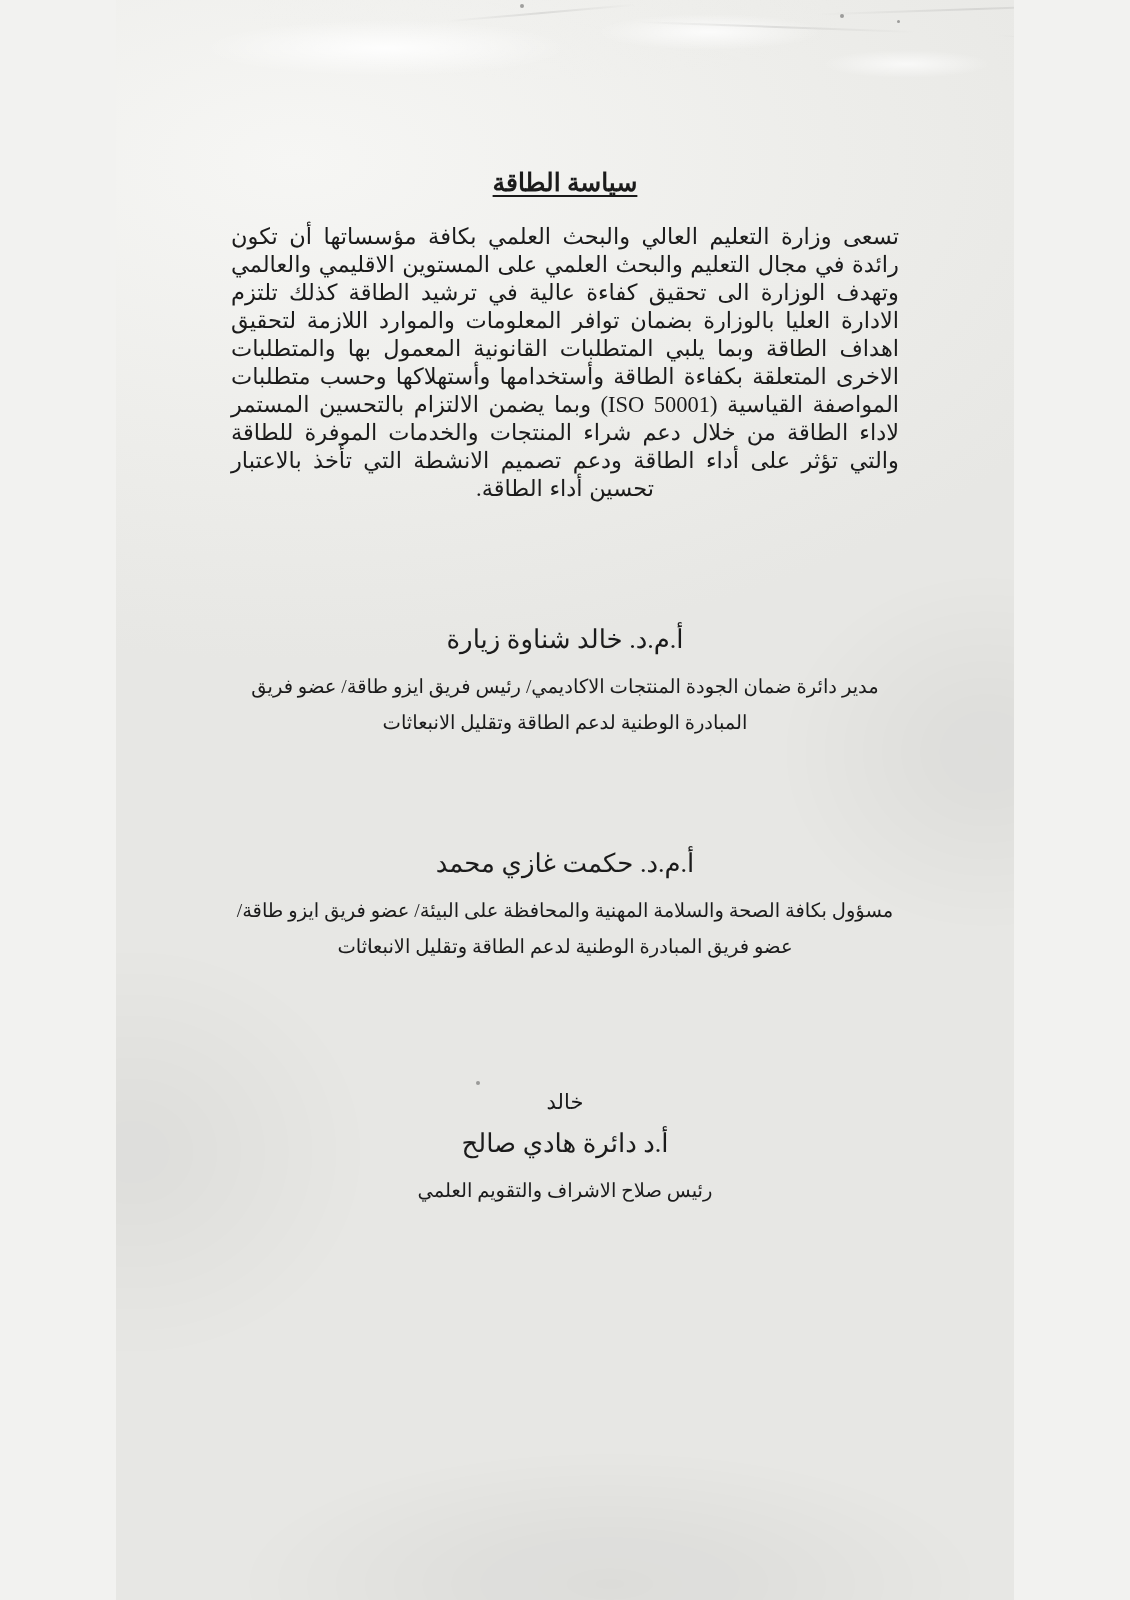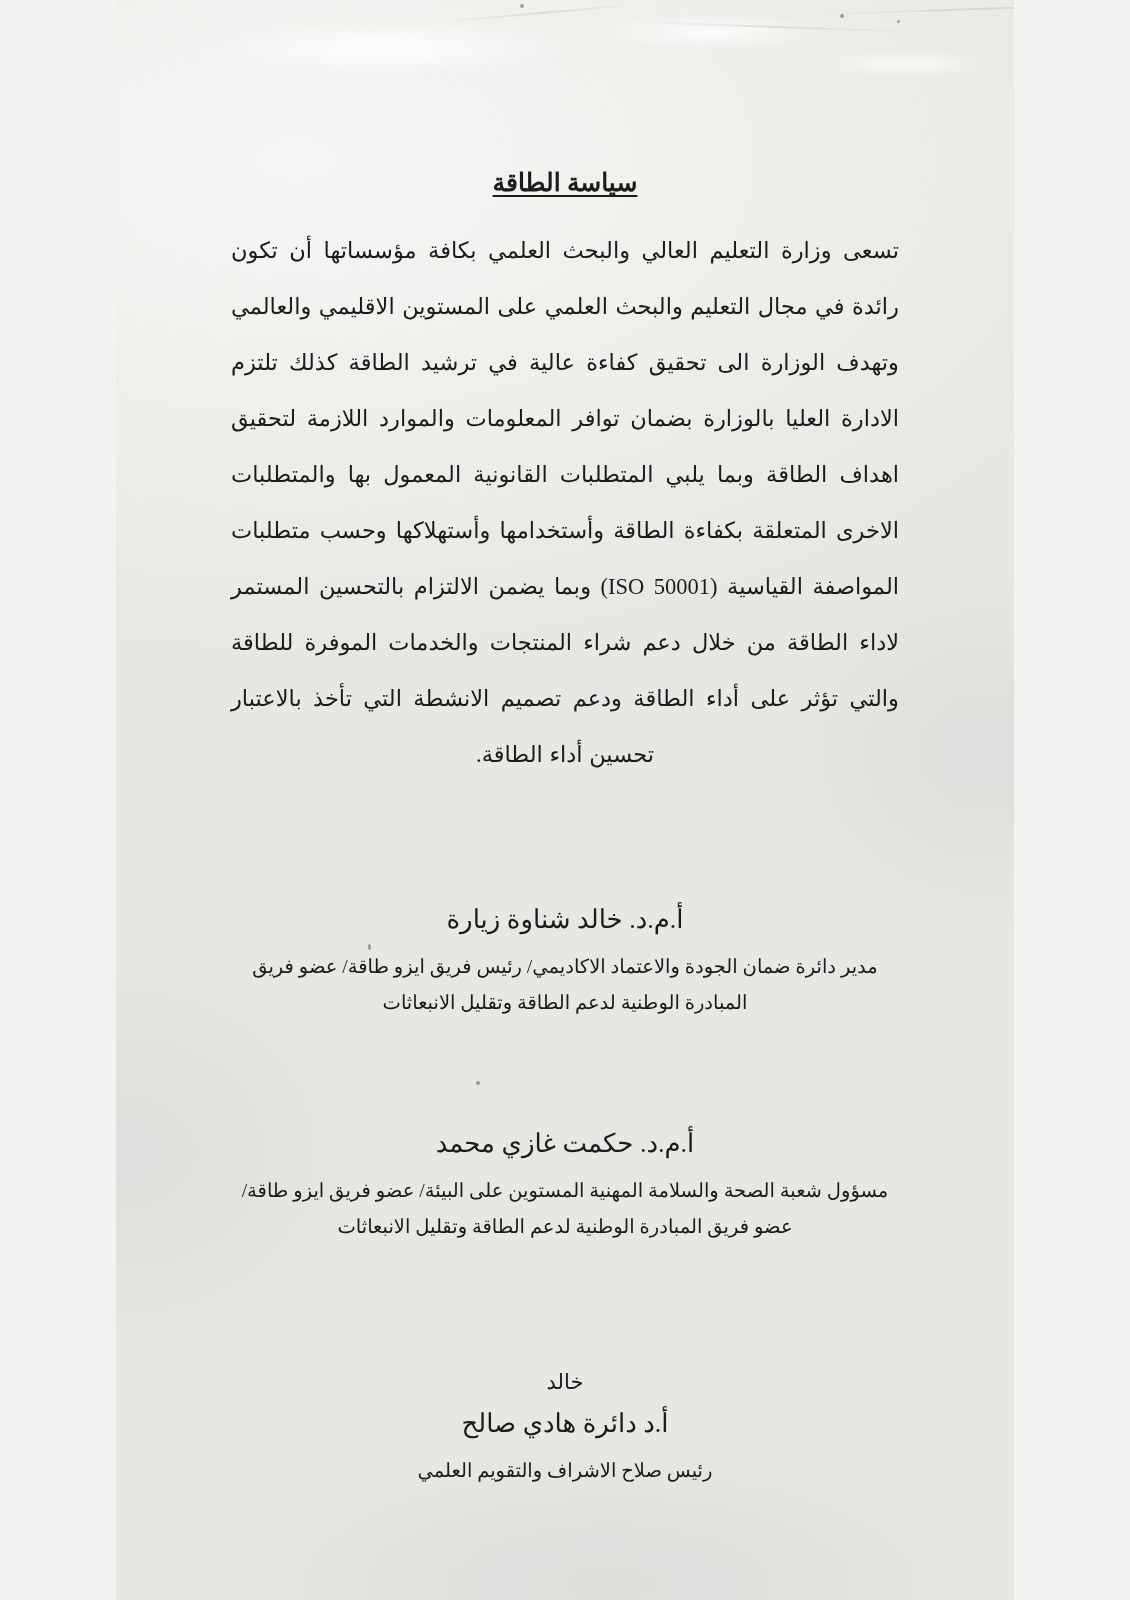--- a/index.html
+++ b/index.html
@@ -63,21 +63,21 @@
     text-align: center;
     font-size: 25px;
     font-weight: bold;
     text-decoration: underline;
     text-underline-offset: 4px;
     letter-spacing: 0px;
   }
   .body-paragraph {
     margin: 26px 0 0 0;
     font-size: 22.5px;
-    line-height: 56px;
+    line-height: 28px;
     text-align: justify;
     text-align-last: center;
     word-spacing: 1px;
   }
   .block {
     text-align: center;
   }
   .block-lead {
     font-size: 21px;
     margin-top: 0;
@@ -123,26 +123,26 @@
   <div class="speck" style="top:1081px;left:360px;width:4px;height:4px;"></div>
 
   <div class="content">
 
     <h1 class="doc-title">سياسة الطاقة</h1>
 
     <p class="body-paragraph">تسعى وزارة التعليم العالي والبحث العلمي بكافة مؤسساتها أن تكون رائدة في مجال التعليم والبحث العلمي على المستوين الاقليمي والعالمي وتهدف الوزارة الى تحقيق كفاءة عالية في ترشيد الطاقة كذلك تلتزم الادارة العليا بالوزارة بضمان توافر المعلومات والموارد اللازمة لتحقيق اهداف الطاقة وبما يلبي المتطلبات القانونية المعمول بها والمتطلبات الاخرى المتعلقة بكفاءة الطاقة وأستخدامها وأستهلاكها وحسب متطلبات المواصفة القياسية (ISO 50001) وبما يضمن الالتزام بالتحسين المستمر لاداء الطاقة من خلال دعم شراء المنتجات والخدمات الموفرة للطاقة والتي تؤثر على أداء الطاقة ودعم تصميم الانشطة التي تأخذ بالاعتبار تحسين أداء الطاقة.</p>
 
     <div class="block sec-prepared">
       <div class="person-name">أ.م.د. خالد شناوة زيارة</div>
-      <div class="person-role">مدير دائرة ضمان الجودة والاعتماد الاكاديمي/ رئيس فريق ايزو طاقة/ عضو فريق المبادرة الوطنية لدعم الطاقة وتقليل الانبعاثات</div>
+      <div class="person-role">مدير دائرة ضمان الجودة المنتجات الاكاديمي/ رئيس فريق ايزو طاقة/ عضو فريق المبادرة الوطنية لدعم الطاقة وتقليل الانبعاثات</div>
     </div>
 
     <div class="block sec-second">
       <div class="person-name">أ.م.د. حكمت غازي محمد</div>
-      <div class="person-role">مسؤول شعبة الصحة والسلامة المهنية المستوين على البيئة/ عضو فريق ايزو طاقة/ عضو فريق المبادرة الوطنية لدعم الطاقة وتقليل الانبعاثات</div>
+      <div class="person-role">مسؤول بكافة الصحة والسلامة المهنية والمحافظة على البيئة/ عضو فريق ايزو طاقة/ عضو فريق المبادرة الوطنية لدعم الطاقة وتقليل الانبعاثات</div>
     </div>
 
     <div class="block sec-supervision">
       <div class="block-lead">خالد</div>
       <div class="person-name">أ.د دائرة هادي صالح</div>
       <div class="person-role">رئيس صلاح الاشراف والتقويم العلمي</div>
     </div>
 
     <div class="spacer-bottom"></div>
   </div>

